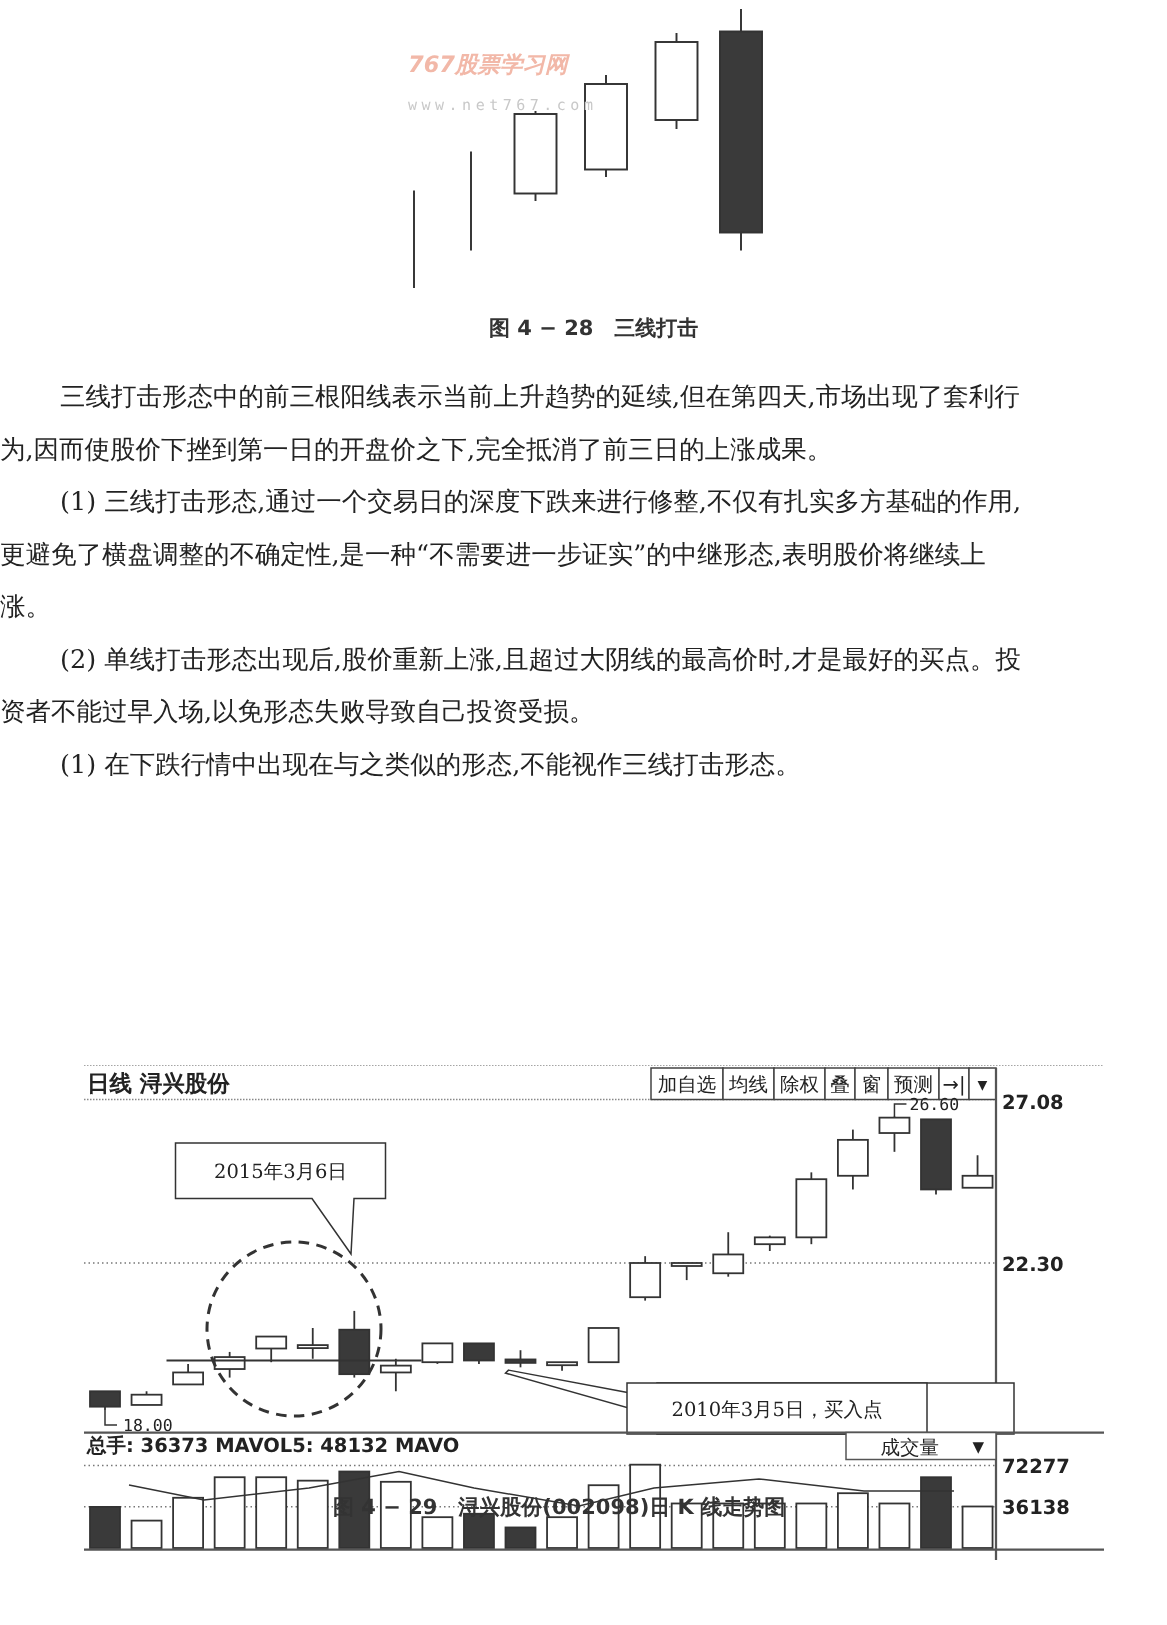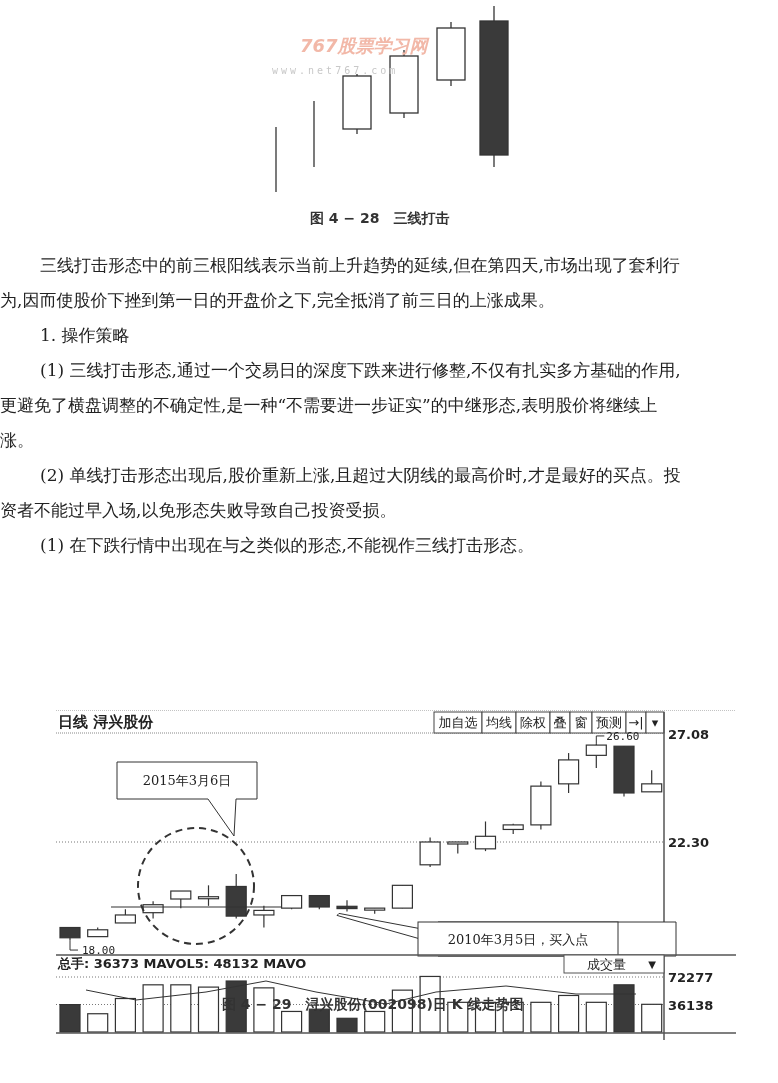--- a/index.html
+++ b/index.html
@@ -1,22 +1,22 @@
 <!DOCTYPE html>
 <html><head>
 <meta charset="utf-8">
 <style>
   html,body{margin:0;padding:0;background:#fff;}
   body{width:778px;height:1083px;position:relative;overflow:hidden;font-family:"DejaVu Serif","Liberation Serif",serif;color:#222;}
   .abs{position:absolute;}
   .fig1{left:0;top:0;width:778px;height:200px;}
-  .wm1{left:272px;top:34px;font-family:"DejaVu Sans","Liberation Sans",sans-serif;font-weight:bold;font-style:italic;font-size:18px;color:#f2b8a8;letter-spacing:0px;margin-left:28px;}
+  .wm1{left:272px;top:34px;font-family:"DejaVu Sans","Liberation Sans",sans-serif;font-weight:bold;font-style:italic;font-size:15px;color:#f2b8a8;letter-spacing:0px;}
   .wm2{left:272px;top:65px;font-family:"DejaVu Sans Mono","Liberation Mono",monospace;font-size:10px;color:#c8c8c8;letter-spacing:3px;text-align:right;}
   .cap{font-family:"DejaVu Sans","Liberation Sans",sans-serif;font-size:14px;font-weight:bold;color:#333;}
-  .cap1{left:294px;top:210px;padding-left:16px;}
+  .cap1{left:310px;top:210px;padding-left:16px;}
   .para{left:0;width:686px;font-size:17px;line-height:35px;}
   .para p{margin:0;}
   .ind{text-indent:40px;}
   .chart{left:56px;top:710px;width:680px;height:330px;}
   .cap2{left:222px;top:996px;}
 </style>
 </head>
 <body>
 
 <svg class="abs fig1" viewBox="0 0 778 200" width="778" height="200" id="fig1svg">
@@ -42,21 +42,20 @@
       <line x1="494" x2="494" y1="6" y2="167" stroke="#333" stroke-width="1.3"></line>
       <rect x="480" y="21" width="28" height="134" fill="#3a3a3a" stroke="#333" stroke-width="1.3"></rect>
     </g>
   </svg>
 <div class="abs wm1">767股票学习网</div>
 <div class="abs wm2">www.net767.com</div>
 <div class="abs cap cap1">图 4 − 28　三线打击</div>
 
 <div class="abs para" style="top:248px;">
   <p class="ind">三线打击形态中的前三根阳线表示当前上升趋势的延续,但在第四天,市场出现了套利行为,因而使股价下挫到第一日的开盘价之下,完全抵消了前三日的上涨成果。</p>
-  <p class="ind">1. 操作策略</p>
   <p class="ind">(1) 三线打击形态,通过一个交易日的深度下跌来进行修整,不仅有扎实多方基础的作用,更避免了横盘调整的不确定性,是一种“不需要进一步证实”的中继形态,表明股价将继续上涨。</p>
   <p class="ind">(2) 单线打击形态出现后,股价重新上涨,且超过大阴线的最高价时,才是最好的买点。投资者不能过早入场,以免形态失败导致自己投资受损。</p>
   <p class="ind">(1) 在下跌行情中出现在与之类似的形态,不能视作三线打击形态。</p>
 </div>
 
 <svg class="abs chart" id="fig2svg" width="680" height="330" viewBox="0 0 680 330">
     <line x1="0" x2="680" y1="0" y2="0" stroke="#888" stroke-dasharray="1,1"></line>
     <text x="2" y="17" font-size="15" font-weight="bold" font-family="DejaVu Sans, sans-serif" fill="#222">日线  浔兴股份</text>
     <line x1="0" x2="608" y1="23" y2="23" stroke="#888" stroke-dasharray="1,1"></line>
     <g>

